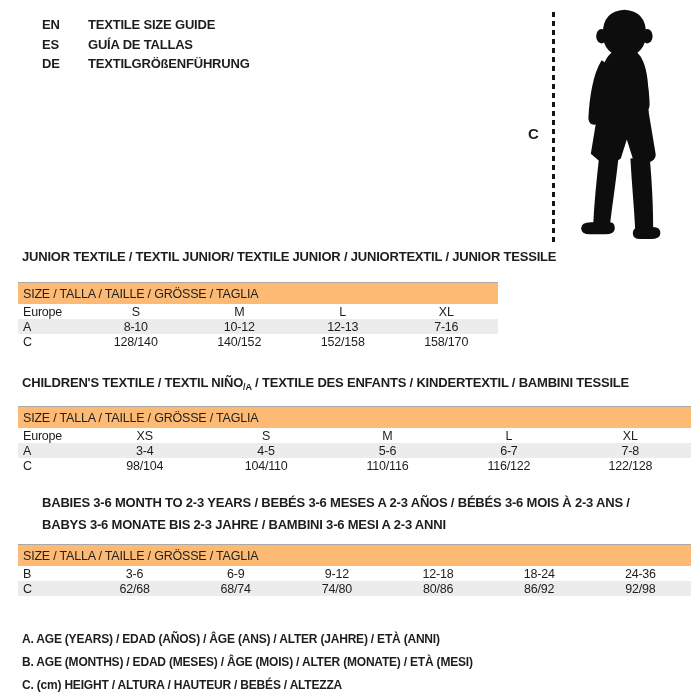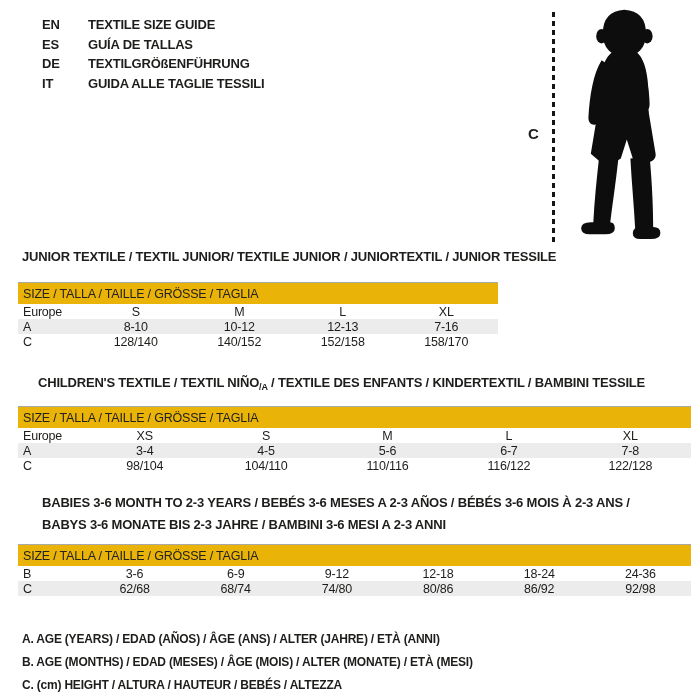--- a/index.html
+++ b/index.html
@@ -21,21 +21,21 @@
     background:repeating-linear-gradient(to bottom,#151515 0 5px,transparent 5px 9px);}
   .baby-figure{position:absolute;left:562px;top:5px;width:132px;height:240px;}
   .baby-figure svg{width:100%;height:100%;}
   
   .sec-title{position:absolute;left:22px;
     font-size:13px;font-weight:bold;letter-spacing:-0.2px;line-height:22px;white-space:nowrap;}
   .sec-title .t-sub{font-size:9px;vertical-align:-3px;}
   table{border-collapse:collapse;table-layout:fixed;position:absolute;left:18px;}
   th,td{padding:0;font-weight:normal;}
   th.bar{
-    background:#eab308;border-top:1px solid #a9a9a9;
+    background:#fdba74;border-top:1px solid #a9a9a9;
     height:21px;text-align:left;padding-left:5px;
     font-size:12.5px;letter-spacing:-0.2px;color:#222;
   }
   td{height:15px;font-size:12.5px;text-align:center;letter-spacing:-0.2px;}
   td.lbl{text-align:left;padding-left:5px;}
   tr.stripe td{background:#ececec;}
   
   .footnotes{position:absolute;left:22px;top:627px;}
   .footnote{height:23px;font-size:12px;font-weight:bold;letter-spacing:-0.2px;
     display:flex;align-items:center;}
@@ -49,24 +49,20 @@
     <span class="lang-label">TEXTILE SIZE GUIDE</span>
   </div>
   <div class="lang-row">
     <span class="lang-code">ES</span>
     <span class="lang-label">GUÍA DE TALLAS</span>
   </div>
   <div class="lang-row">
     <span class="lang-code">DE</span>
     <span class="lang-label">TEXTILGRÖßENFÜHRUNG</span>
   </div>
-  <div class="lang-row">
-    <span class="lang-code">IT</span>
-    <span class="lang-label">GUIDA ALLE TAGLIE TESSILI</span>
-  </div>
 </div>
 
 <div class="measure-c">C</div>
 <div class="dashed-line"></div>
 <div class="baby-figure">
   <svg viewBox="0 0 110 200" preserveAspectRatio="xMidYMid meet" aria-hidden="true">
     <g fill="#0d0d0d">
 
       <path d="M34 24 Q34 5 52 4 Q70 5 70 24 Q70 33 65 38 Q59 44 52 44 Q45 44 39 38 Q34 33 34 24 Z"></path>
       <ellipse cx="33" cy="26" rx="4.5" ry="6"></ellipse>
@@ -122,21 +118,21 @@
     <tr>
       <td class="lbl">C</td>
       <td>128/140</td>
       <td>140/152</td>
       <td>152/158</td>
       <td>158/170</td>
     </tr>
   </tbody>
 </table>
 
-<div class="sec-title" style="top:372px;margin-left:16px;">
+<div class="sec-title" style="top:372px;">
   <span>CHILDREN'S TEXTILE / TEXTIL NIÑO</span><span class="t-sub">/A</span><span> / TEXTILE DES ENFANTS / KINDERTEXTIL / BAMBINI TESSILE</span>
 </div>
 <table style="top:406px;width:673px;">
   <colgroup>
       <col style="width:66px">
       <col>
       <col>
       <col>
       <col>
       <col>

